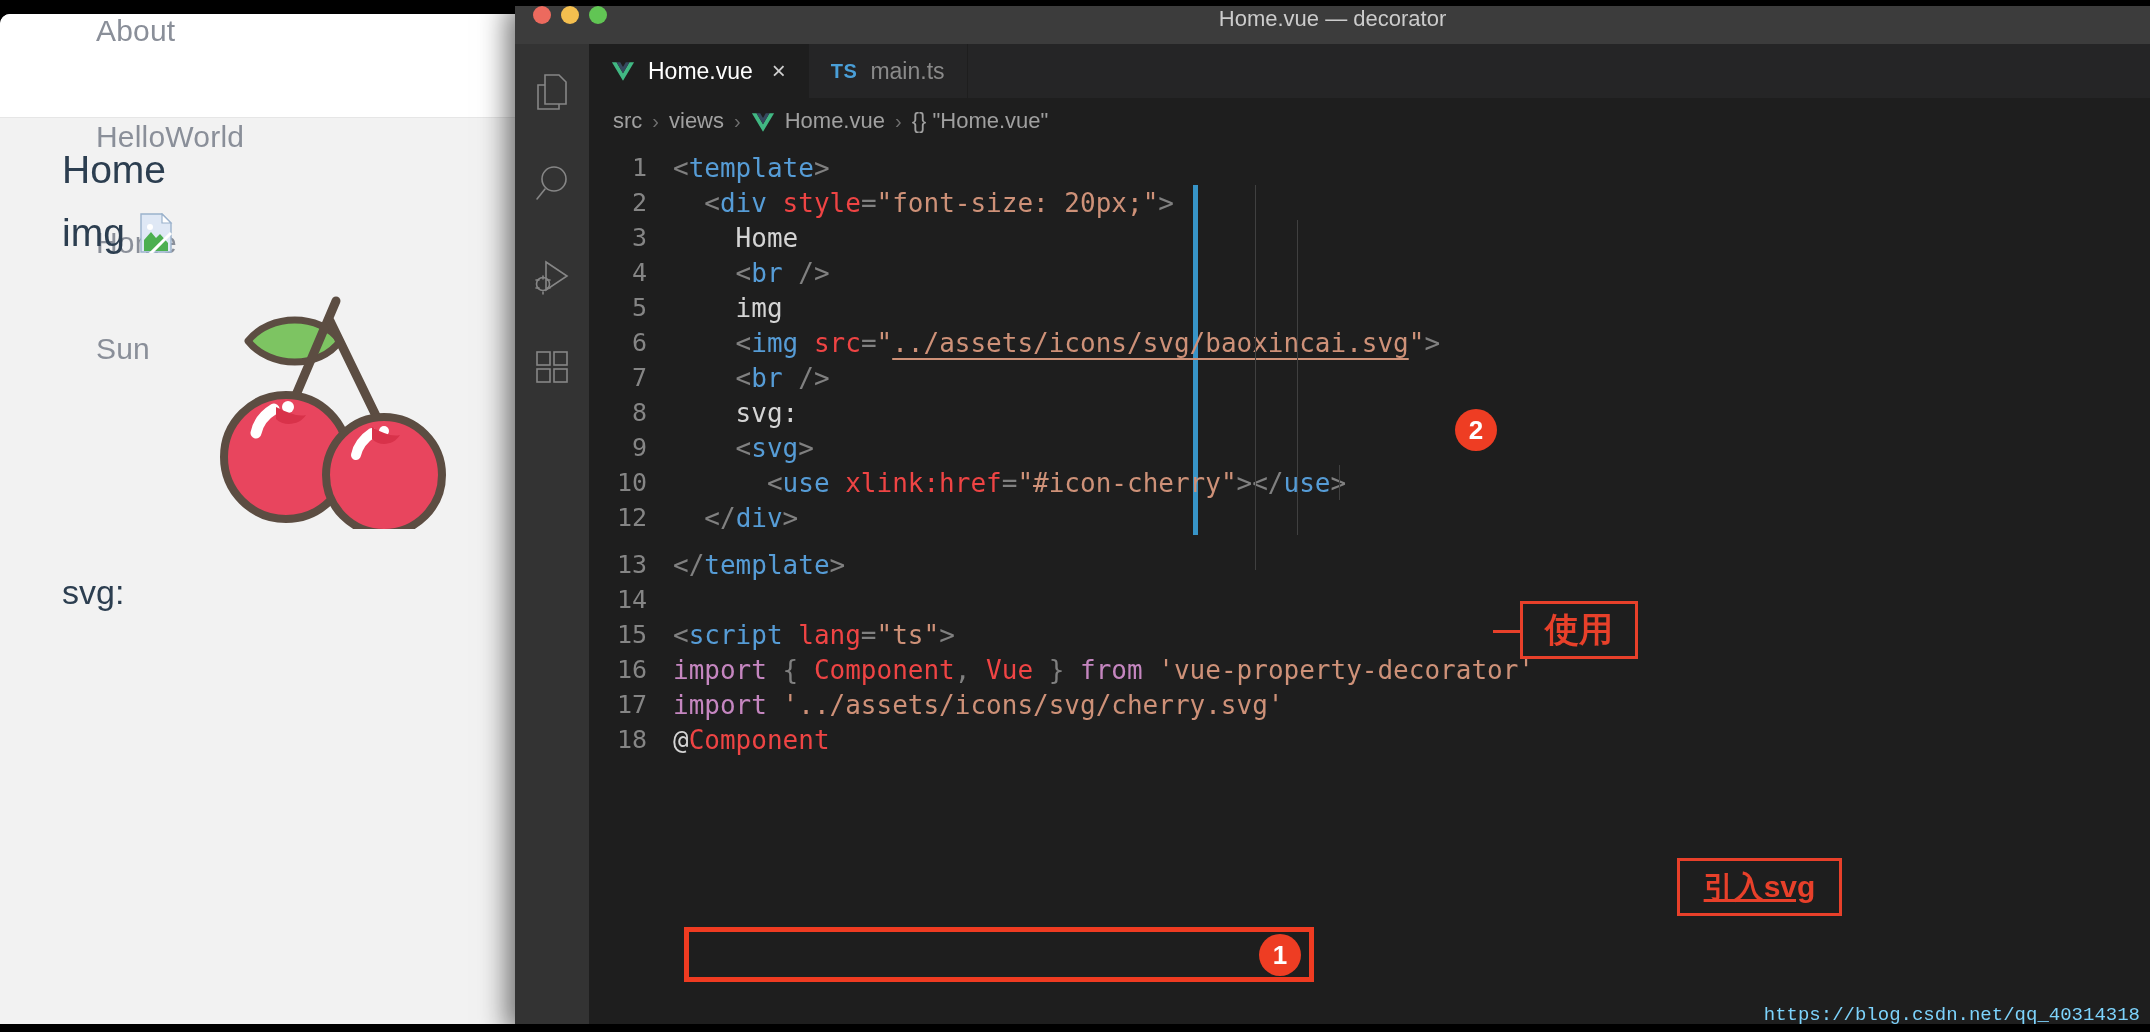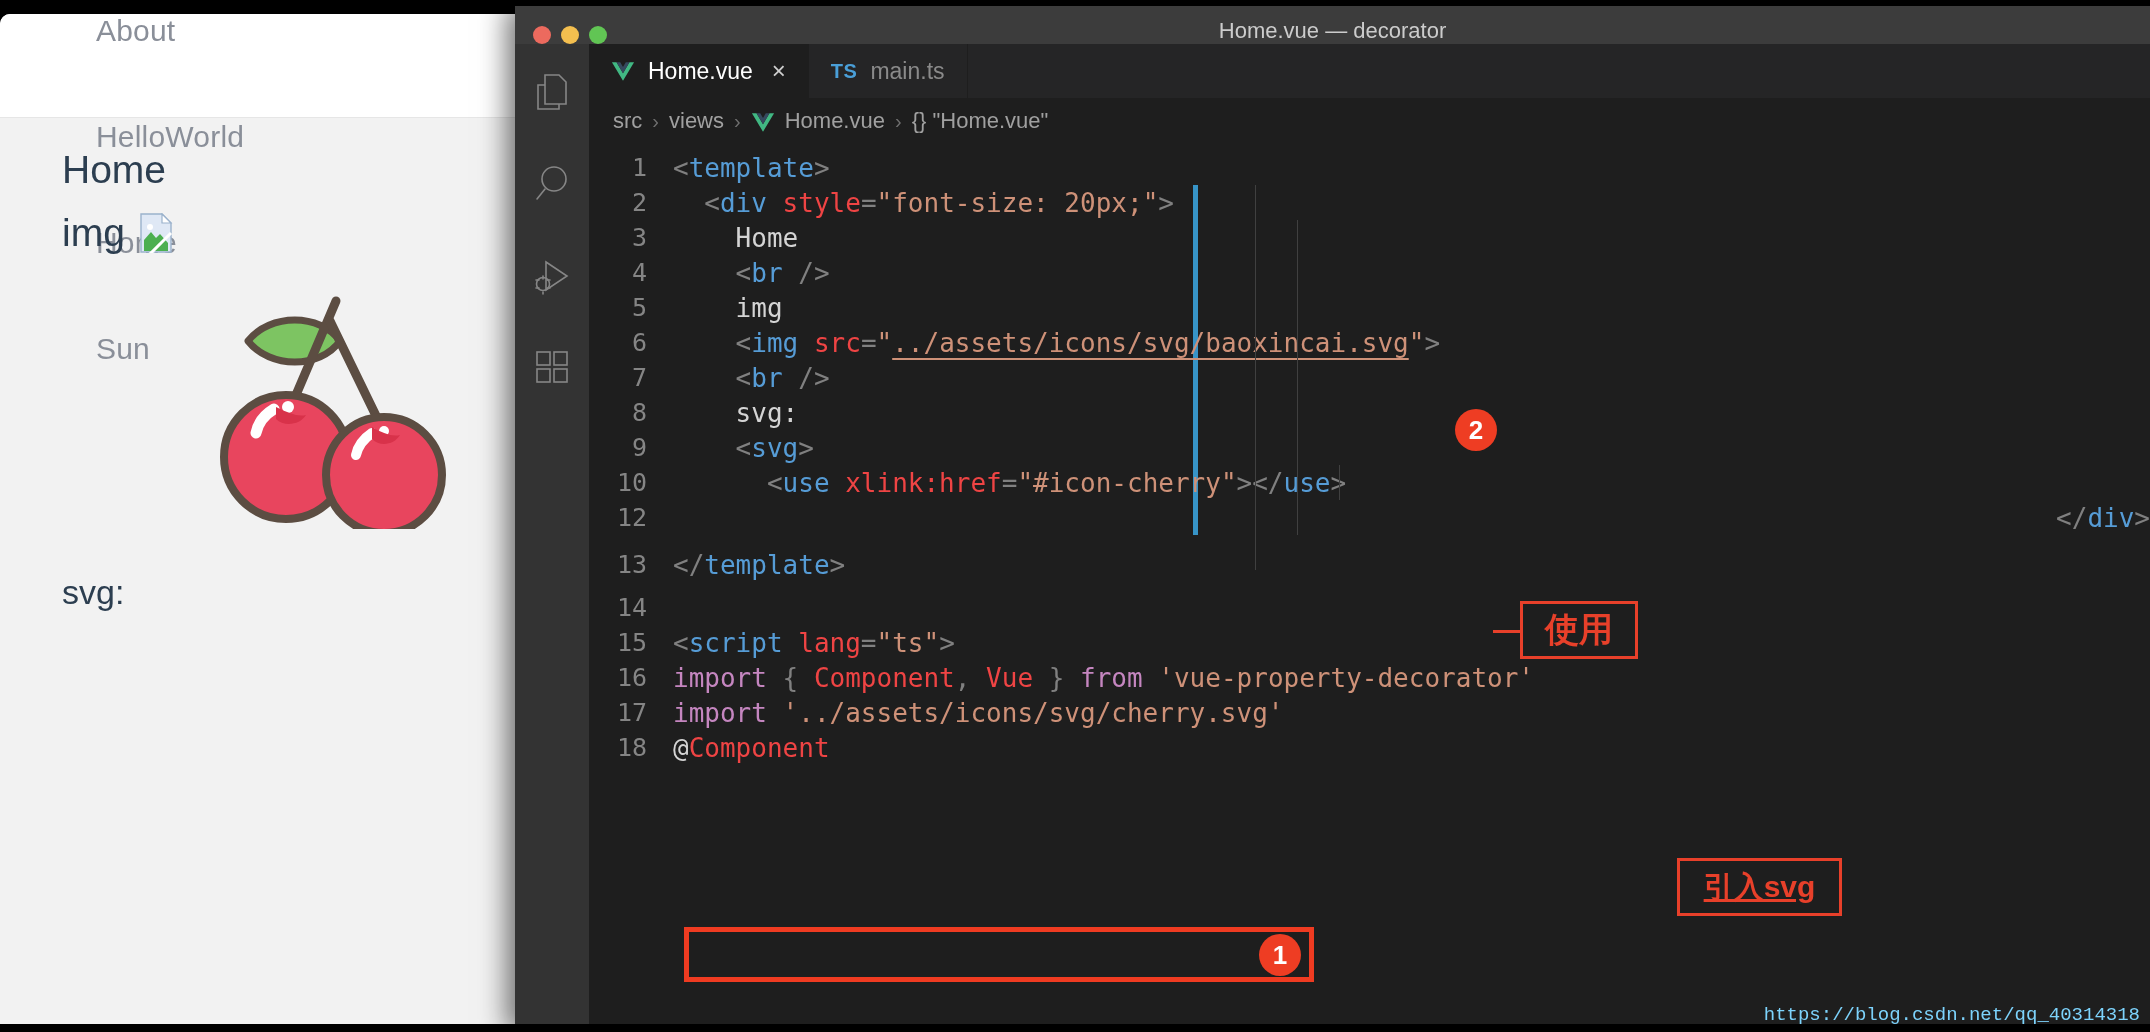--- a/index.html
+++ b/index.html
@@ -43,21 +43,21 @@
 
   
   #vscode {
     position: absolute; left: 515px; top: 6px;
     width: 1635px; height: 1026px;
     background: #1e1e1e; overflow: hidden;
     box-shadow: -8px 0 26px rgba(0,0,0,.55);
   }
   #titlebar {
     height: 38px; background: #3c3c3c;
-    display: flex; align-items: flex-end; position: relative;
+    display: flex; align-items: flex-start; position: relative;
   }
   .traffic { display: flex; gap: 10px; padding-left: 18px; }
   .dot { width: 18px; height: 18px; border-radius: 50%; }
   .dot.red { background: #ec6a5e; }
   .dot.yellow { background: #f4bf4f; }
   .dot.green { background: #61c554; }
   #window-title {
     position: absolute; left: 0; right: 0; text-align: center;
     color: #cccccc; font-size: 22px; pointer-events: none;
   }
@@ -274,23 +274,23 @@
               <div class="code-line" style="margin-top: 6px;"><span class="lnum">1</span><span class="code-txt"><span class="t-punct">&lt;</span><span class="t-tag">template</span><span class="t-punct">&gt;</span></span></div>
               <div class="code-line" style="margin-top: 0px;"><span class="lnum">2</span><span class="code-txt"><span class="t-punct">  &lt;</span><span class="t-tag">div</span><span class="t-plain"> </span><span class="t-attr">style</span><span class="t-punct">=</span><span class="t-str">"font-size: 20px;"</span><span class="t-punct">&gt;</span></span></div>
               <div class="code-line" style="margin-top: 0px;"><span class="lnum">3</span><span class="code-txt"><span class="t-plain">    Home</span></span></div>
               <div class="code-line" style="margin-top: 0px;"><span class="lnum">4</span><span class="code-txt"><span class="t-punct">    &lt;</span><span class="t-tag">br</span><span class="t-punct"> /&gt;</span></span></div>
               <div class="code-line" style="margin-top: 0px;"><span class="lnum">5</span><span class="code-txt"><span class="t-plain">    img</span></span></div>
               <div class="code-line" style="margin-top: 0px;"><span class="lnum">6</span><span class="code-txt"><span class="t-punct">    &lt;</span><span class="t-tag">img</span><span class="t-plain"> </span><span class="t-attr">src</span><span class="t-punct">=</span><span class="t-str">"</span><span class="t-link">../assets/icons/svg/baoxincai.svg</span><span class="t-str">"</span><span class="t-punct">&gt;</span></span></div>
               <div class="code-line" style="margin-top: 0px;"><span class="lnum">7</span><span class="code-txt"><span class="t-punct">    &lt;</span><span class="t-tag">br</span><span class="t-punct"> /&gt;</span></span></div>
               <div class="code-line" style="margin-top: 0px;"><span class="lnum">8</span><span class="code-txt"><span class="t-plain">    svg:</span></span></div>
               <div class="code-line" style="margin-top: 0px;"><span class="lnum">9</span><span class="code-txt"><span class="t-punct">    &lt;</span><span class="t-tag">svg</span><span class="t-punct">&gt;</span></span></div>
               <div class="code-line" style="margin-top: 0px;"><span class="lnum">10</span><span class="code-txt"><span class="t-punct">      &lt;</span><span class="t-tag">use</span><span class="t-plain"> </span><span class="t-attr">xlink:href</span><span class="t-punct">=</span><span class="t-str">"#icon-cherry"</span><span class="t-punct">&gt;&lt;/</span><span class="t-tag">use</span><span class="t-punct">&gt;</span></span></div>
-              <div class="code-line" style="margin-top: 0px; justify-content: space-between;"><span class="lnum">12</span><span class="code-txt"><span class="t-punct">  &lt;/</span><span class="t-tag">div</span><span class="t-punct">&gt;</span></span></div>
+              <div class="code-line" style="margin-top: 0px;"><span class="lnum">12</span><span class="code-txt"><span class="t-punct">  &lt;/</span><span class="t-tag">div</span><span class="t-punct">&gt;</span></span></div>
               <div class="code-line" style="margin-top: 12px;"><span class="lnum">13</span><span class="code-txt"><span class="t-punct">&lt;/</span><span class="t-tag">template</span><span class="t-punct">&gt;</span></span></div>
-              <div class="code-line" style="margin-top: 8px;"><span class="lnum">14</span><span class="code-txt"><span class="t-plain"></span></span></div>
+              <div class="code-line" style="margin-top: 0px;"><span class="lnum">14</span><span class="code-txt"><span class="t-plain"></span></span></div>
               <div class="code-line" style="margin-top: 0px;"><span class="lnum">15</span><span class="code-txt"><span class="t-punct">&lt;</span><span class="t-tag">script</span><span class="t-plain"> </span><span class="t-attr">lang</span><span class="t-punct">=</span><span class="t-str">"ts"</span><span class="t-punct">&gt;</span></span></div>
               <div class="code-line" style="margin-top: 0px;"><span class="lnum">16</span><span class="code-txt"><span class="t-kw">import</span><span class="t-punct"> { </span><span class="t-attr">Component</span><span class="t-punct">, </span><span class="t-attr">Vue</span><span class="t-punct"> } </span><span class="t-kw">from</span><span class="t-plain"> </span><span class="t-str">'vue-property-decorator'</span></span></div>
               <div class="code-line" style="margin-top: 0px;"><span class="lnum">17</span><span class="code-txt"><span class="t-kw">import</span><span class="t-plain"> </span><span class="t-str">'../assets/icons/svg/cherry.svg'</span></span></div>
               <div class="code-line" style="margin-top: 0px;"><span class="lnum">18</span><span class="code-txt"><span class="t-plain">@</span><span class="t-attr">Component</span></span></div>
             </div>
         <div id="blue-bar-2" style="top: 531px; height: 105px;"></div>
             <div class="indent-guide" style="left: 666px; top: 41px; height: 385px;"></div>
             <div class="indent-guide" style="left: 708px; top: 76px; height: 315px;"></div>
             <div class="indent-guide" style="left: 750px; top: 321px; height: 35px;"></div>
           </div>

